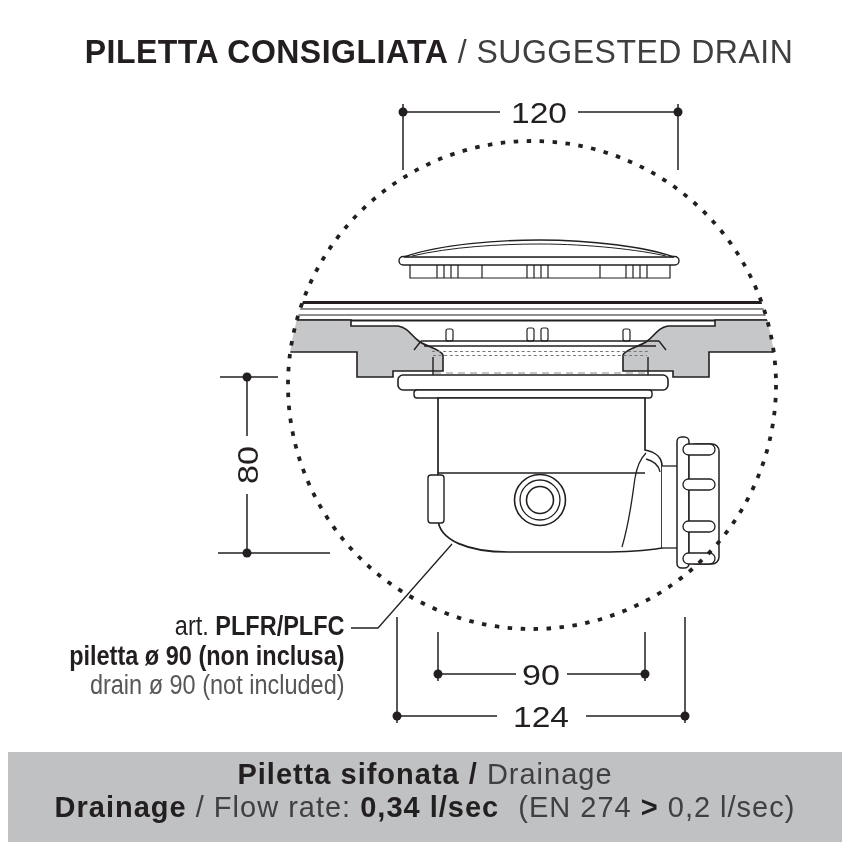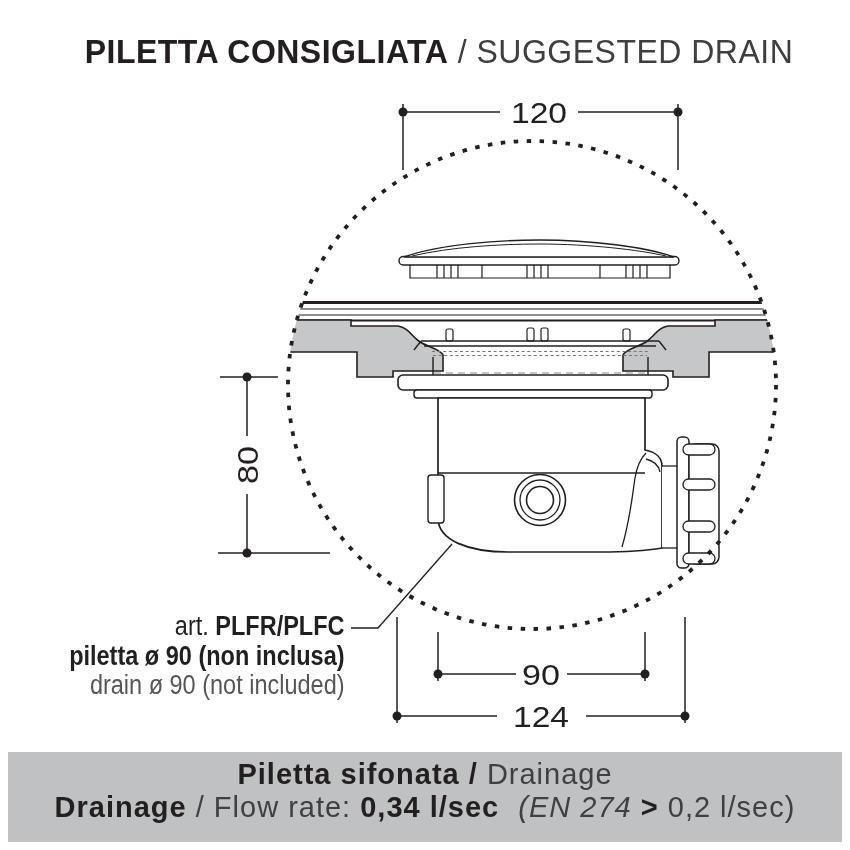--- a/index.html
+++ b/index.html
@@ -21,21 +21,21 @@
   .callout .c-code{font-weight:bold;color:#231f20;}
   .callout .c-it{font-weight:bold;color:#231f20;}
   .callout .c-en{font-weight:normal;color:#57575a;}
   
   .footer{position:absolute;left:8px;right:8px;top:752px;height:90px;background:#bfc1c3;
           text-align:center;white-space:nowrap;}
   .footer .f-line{font-size:29px;line-height:33px;letter-spacing:1px;}
   .footer .f-line1{margin-top:6px;}
   .footer .b{font-weight:bold;color:#231f20;}
   .footer .r{font-weight:normal;color:#403f41;}
-  .footer .gap{margin-left:10px;font-style:italic;}
+  .footer .gap{margin-left:10px;}
 </style>
 </head>
 <body>
 
 <div id="stage">
 
   <h1 class="title" style="margin:0;font-weight:normal;">
     <span class="t-main">PILETTA CONSIGLIATA</span>
     <span class="t-sec">/ SUGGESTED DRAIN</span>
   </h1>

